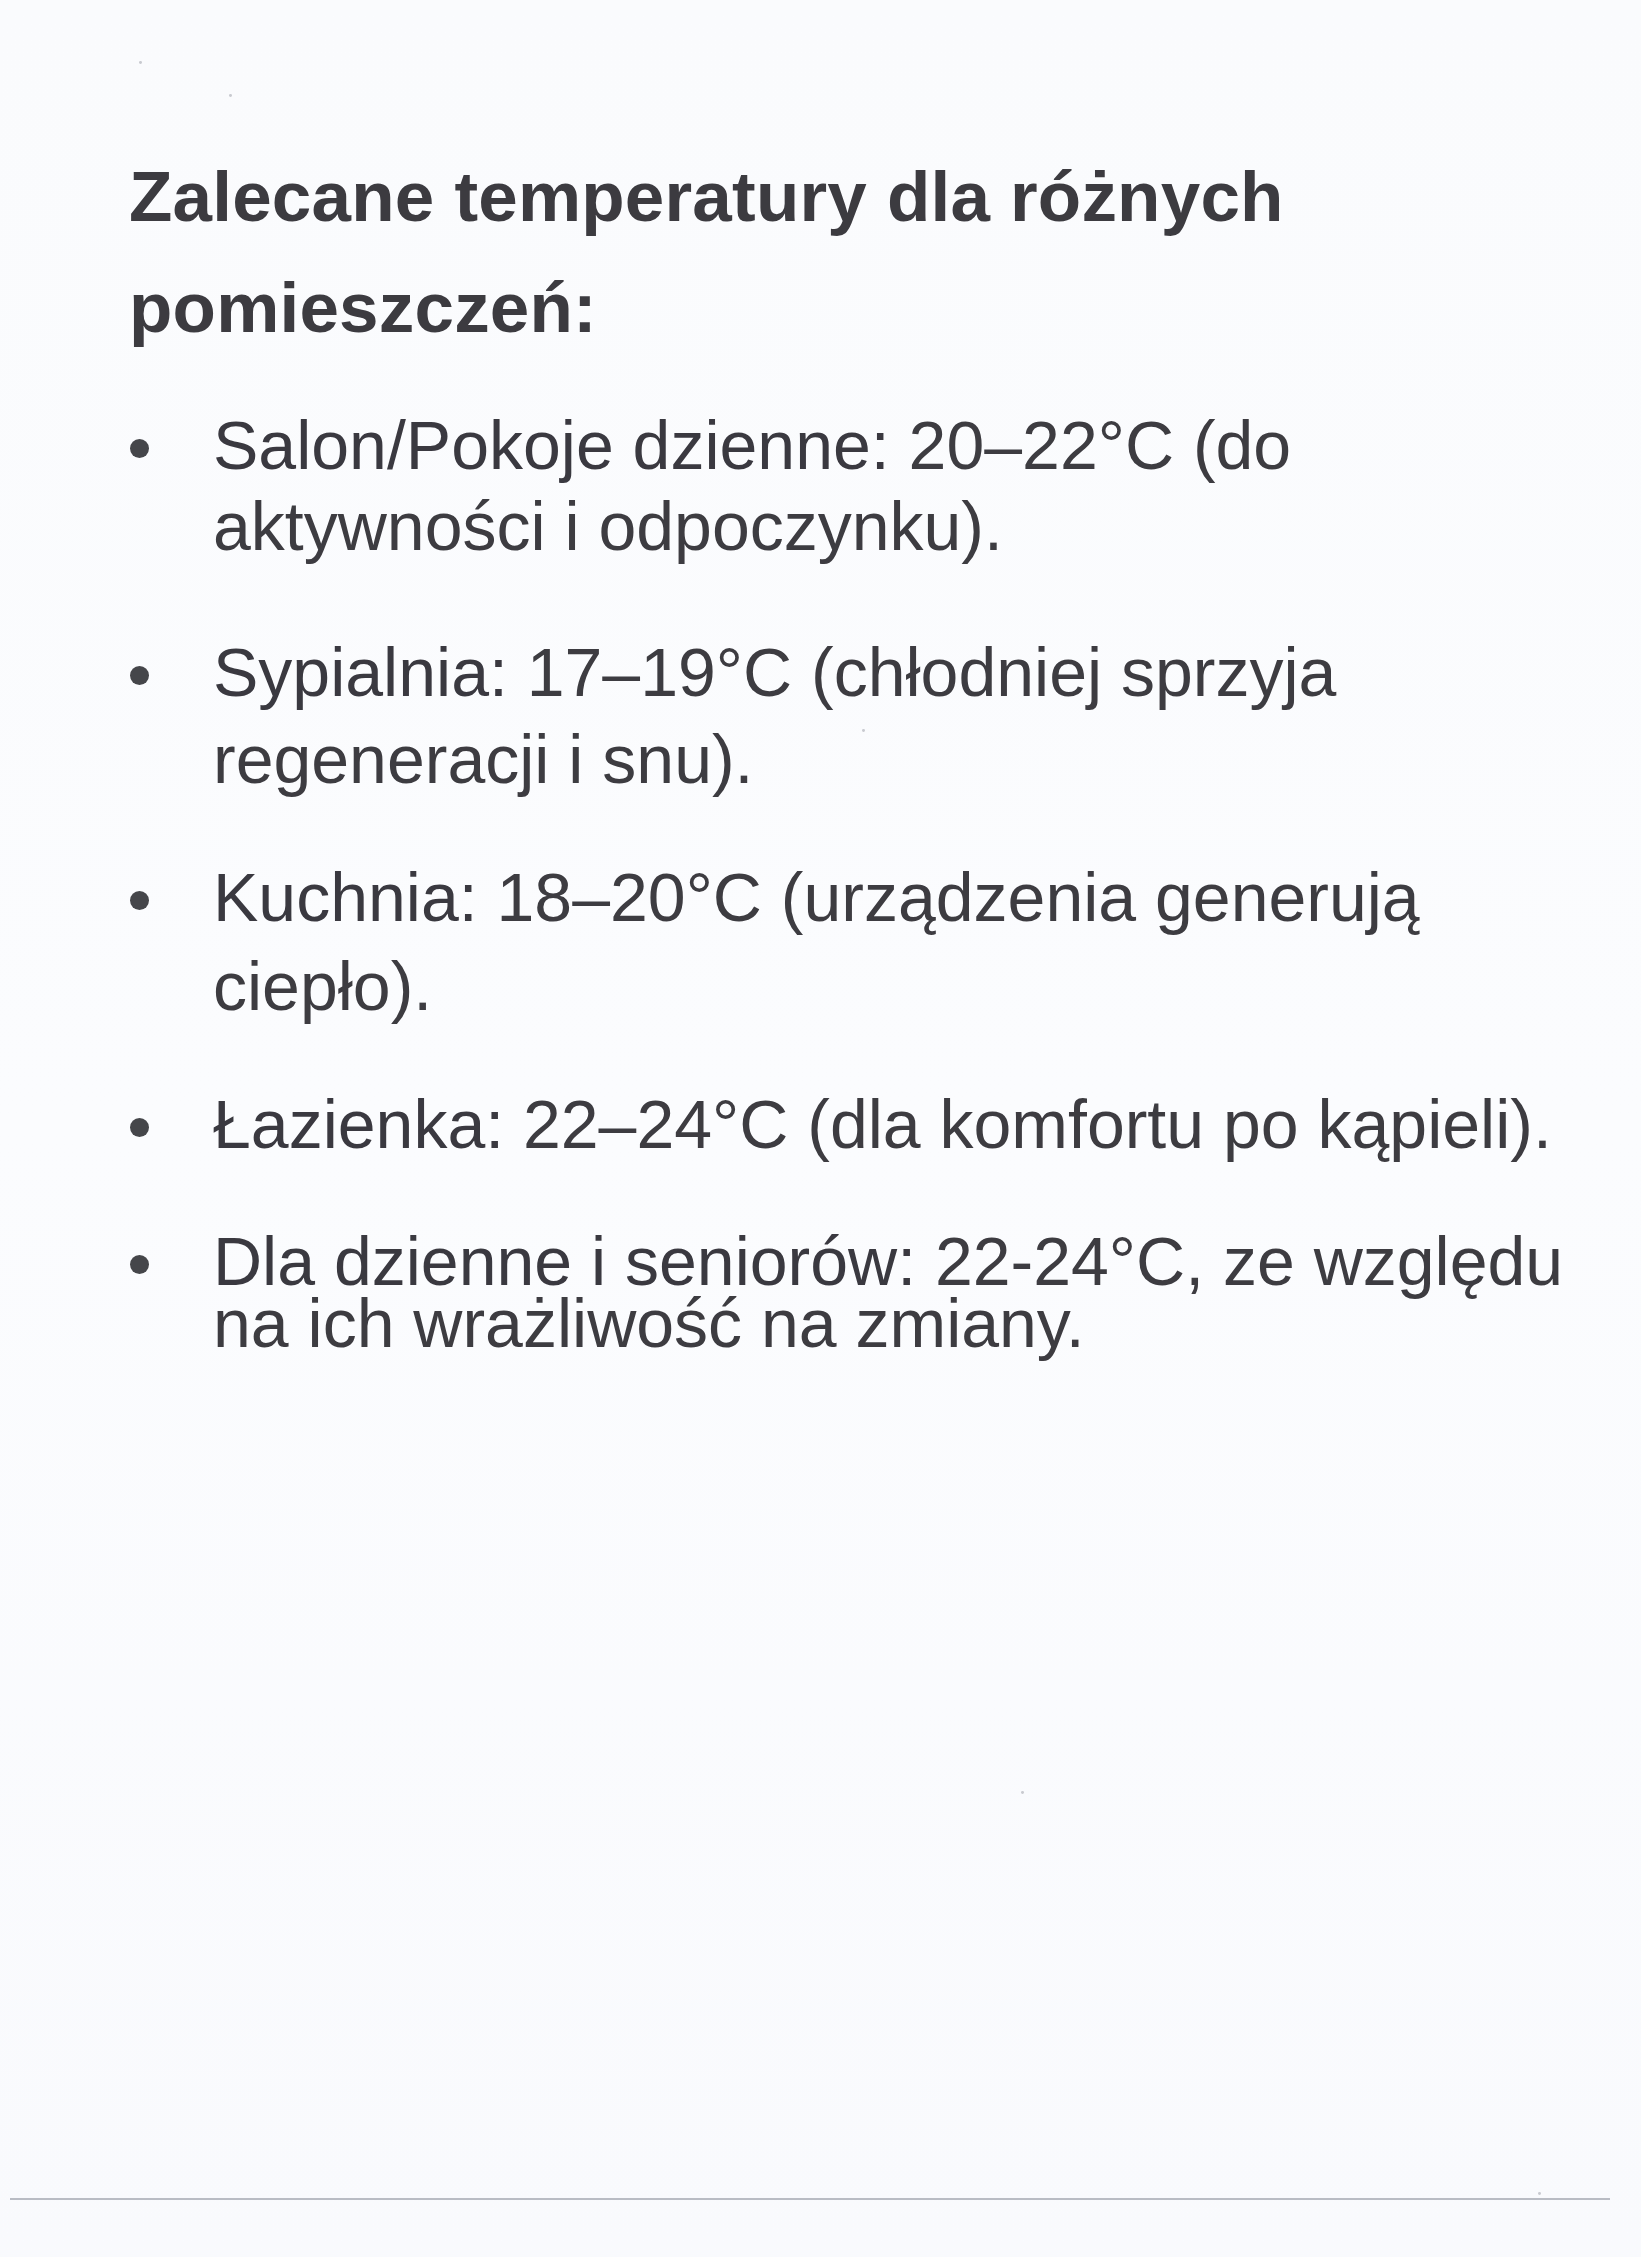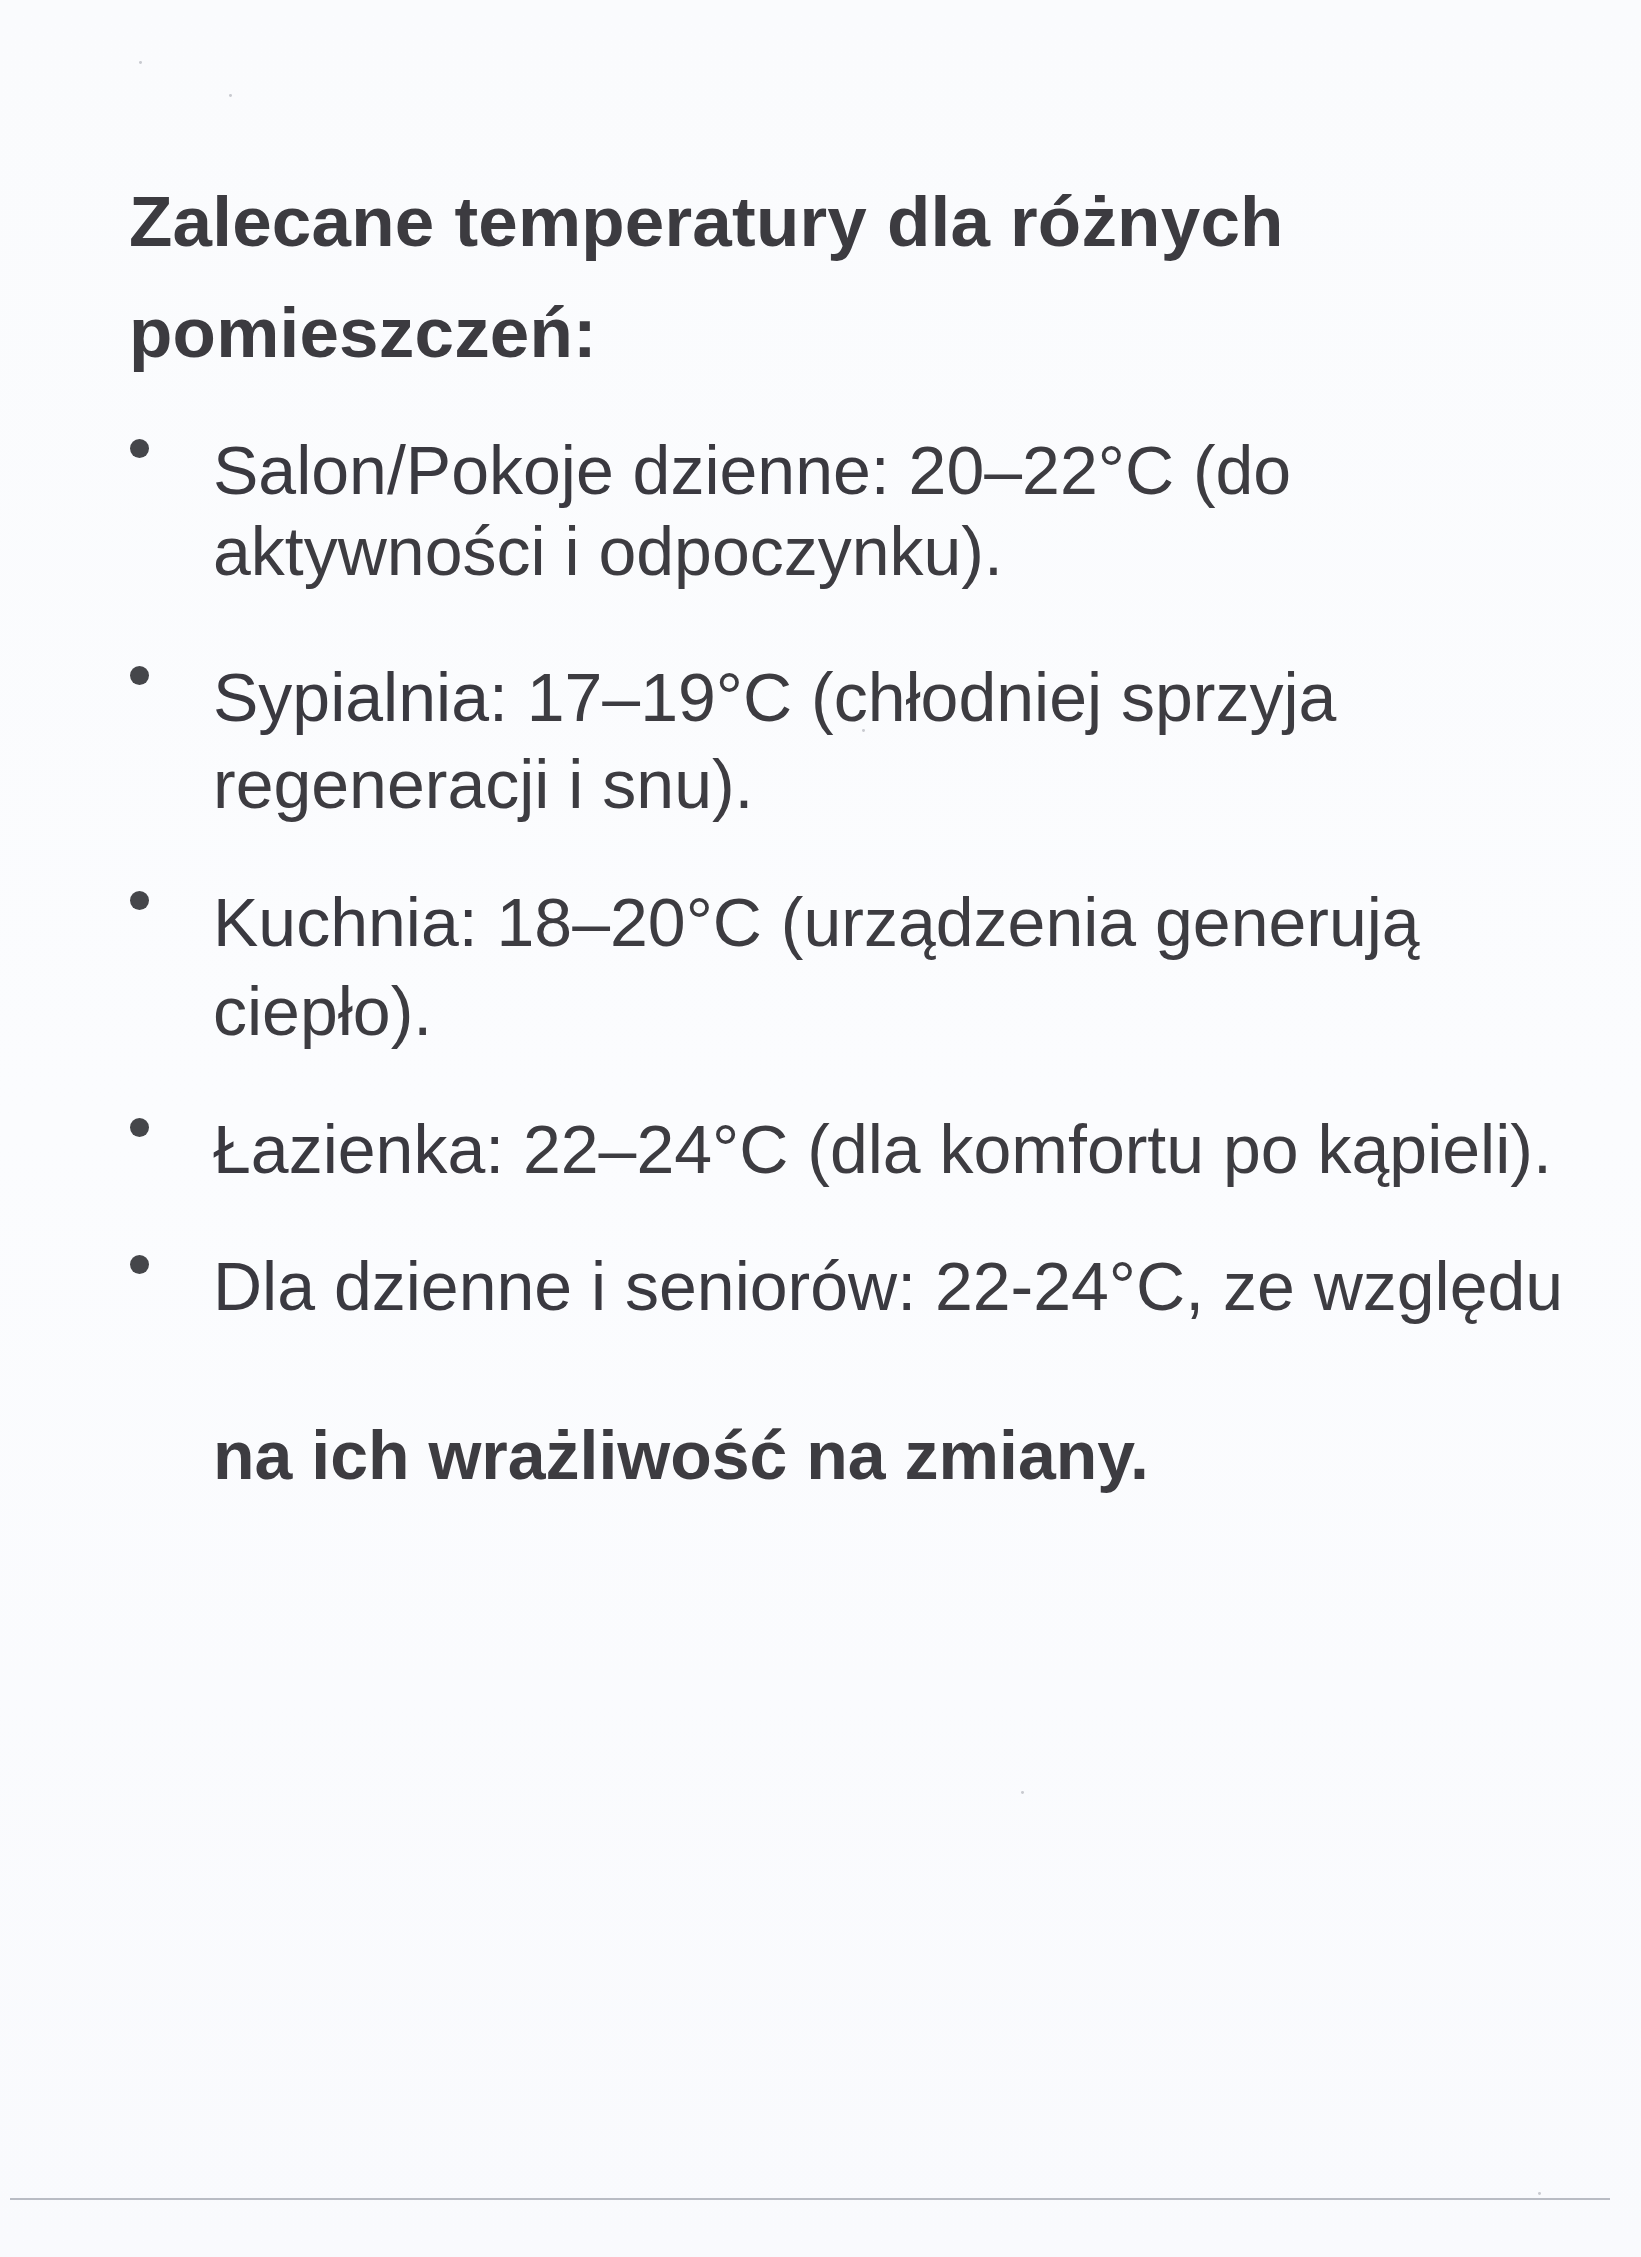--- a/index.html
+++ b/index.html
@@ -20,21 +20,20 @@
       left: 0;
       top: 0;
       width: 1641px;
       height: 2257px;
       background: linear-gradient(180deg, #fafbfd 0%, #fbfcfe 50%, #f9fafd 100%);
     }
     .line {
       position: absolute;
       white-space: nowrap;
       line-height: 1;
-      margin-top: 25px;
     }
     .title-line {
       left: 129px;
       font-size: 71px;
       font-weight: bold;
       color: #3c3b40;
       letter-spacing: 0.2px;
     }
     .body-line {
       left: 213px;
@@ -101,21 +100,21 @@
     </div>
 
     <div>
       <span class="bullet" style="top:1118px;"></span>
       <div class="line body-line" style="top:1090px;"><b>Łazienka:</b><span> 22–24°C (dla komfortu po kąpieli).</span></div>
     </div>
 
     <div>
       <span class="bullet" style="top:1255px;"></span>
       <div class="line body-line" style="top:1227px;"><b>Dla dzienne i seniorów:</b><span> 22-24°C, ze względu</span></div>
-      <div class="line body-line" style="top:1396px;font-weight:bold;"><span>na ich wrażliwość na zmiany.</span></div>
+      <div class="line body-line" style="top:1289px;"><span>na ich wrażliwość na zmiany.</span></div>
     </div>
 
   </div>
 
   <div class="speck" style="left:139px;top:61px;"></div>
   <div class="speck" style="left:229px;top:94px;"></div>
   <div class="speck" style="left:862px;top:729px;"></div>
   <div class="speck" style="left:1021px;top:1791px;"></div>
   <div class="speck" style="left:1538px;top:2192px;"></div>
   <div class="scan-rule"></div>

